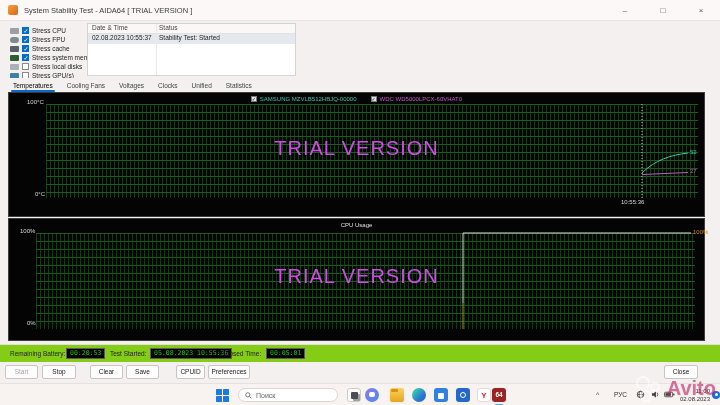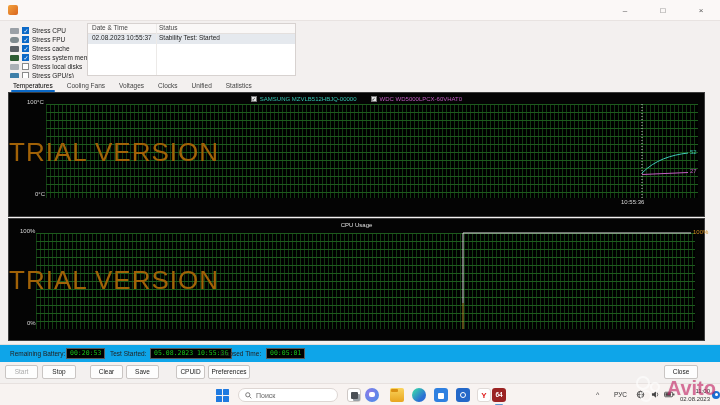--- a/index.html
+++ b/index.html
@@ -46,41 +46,41 @@
   
   .graph{position:absolute;left:8px;width:697px;background:#040404;border:1px solid #3d3d3d;}
   .graph1{top:92px;height:125px;}
   .graph2{top:218px;height:123px;}
   .grid{position:absolute;background-color:#000;
     background-image:
       repeating-linear-gradient(to bottom,#1d5a1d 0 1px,transparent 1px 8px),
       repeating-linear-gradient(to right,#123c12 0 1px,transparent 1px 4px);}
   .g1{left:37px;top:11px;width:652px;height:94px;}
   .g2{left:27px;top:14px;width:659px;height:96px;}
-  .trial{position:absolute;left:0;right:0;color:#a16207;font-size:26px;letter-spacing:1px;}
+  .trial{position:absolute;left:0;right:0;text-align:center;color:#d946ef;font-size:20px;letter-spacing:1px;}
   .t1{top:44px;}
   .t2{top:46px;}
   .legend{position:absolute;left:0;right:0;top:3px;display:flex;justify-content:center;gap:14px;align-items:center;}
   .legend-item{display:flex;align-items:center;gap:3px;}
   .mini-check{width:6px;height:6px;background:#e6e6e6;border:1px solid #777;position:relative;}
   .mini-check::after{content:"✓";position:absolute;left:0;top:-1.5px;font-size:5px;color:#111;}
   .legend-label{font-size:6px;}
   .lbl-teal{color:#35c5b2;}
   .lbl-mag{color:#c45ec4;}
   .axis{position:absolute;font-size:6px;color:#d8d8d8;}
   .gsvg{position:absolute;left:0;top:0;}
   .val{position:absolute;font-size:6px;}
   .v-teal{left:681px;top:56px;color:#3fc9b6;}
   .v-mag{left:681px;top:75px;color:#c45ec4;}
   .time-marker{position:absolute;left:612px;top:106px;font-size:6px;color:#d8d8d8;}
   .cpu-title{position:absolute;left:0;right:0;top:3px;text-align:center;font-size:6px;color:#e0e0e0;}
   .right100{left:684px;top:10px;color:#cc8a1e;}
 
   
-  .statusbar{position:absolute;left:0;top:344px;width:720px;height:18px;background:#0ea5e9;border-top:1px solid #e2dedc;}
+  .statusbar{position:absolute;left:0;top:344px;width:720px;height:18px;background:#84cc16;border-top:1px solid #e2dedc;}
   .sb-label{position:absolute;top:5px;font-size:6.5px;color:#222;}
   .sb-box{position:absolute;top:3px;height:11px;background:#000;border:1px solid #5a5a5a;color:#18c418;font-family:"DejaVu Sans Mono",monospace;font-size:6.5px;line-height:9px;text-align:center;padding:0 3px;}
 
   
   .actionbar{position:absolute;left:0;top:362px;width:720px;height:21px;background:#f3f0ef;}
   .btn{position:absolute;top:3px;height:14px;background:#fdfdfd;border:1px solid #c9c5c3;border-radius:2px;font-size:6.5px;color:#222;text-align:center;line-height:12px;}
   .btn.disabled{color:#aaa;}
 
   
   .taskbar{position:absolute;left:0;top:383px;width:720px;height:22px;background:#f8f3f1;border-top:1px solid #e7e1df;}
@@ -114,20 +114,21 @@
   .watermark{position:absolute;right:4px;bottom:2px;display:flex;align-items:center;gap:4px;pointer-events:none;opacity:.6;}
   .wm-text{font-size:20px;font-weight:bold;color:#be185d;text-shadow:0 0 2px rgba(0,0,0,.12);}
 </style>
 </head>
 <body>
 
 <div class="screen">
 
   <div class="titlebar">
     <span class="app-icon"></span>
+    <span class="wtitle">System Stability Test - AIDA64  [ TRIAL VERSION ]</span>
     <div class="win-controls">
       <span>–</span>
       <span>□</span>
       <span>×</span>
     </div>
   </div>
 
   <div class="top-panel">
     <div class="stress-item" style="top:5px">
       <span class="hw-icon i-cpu"></span>

